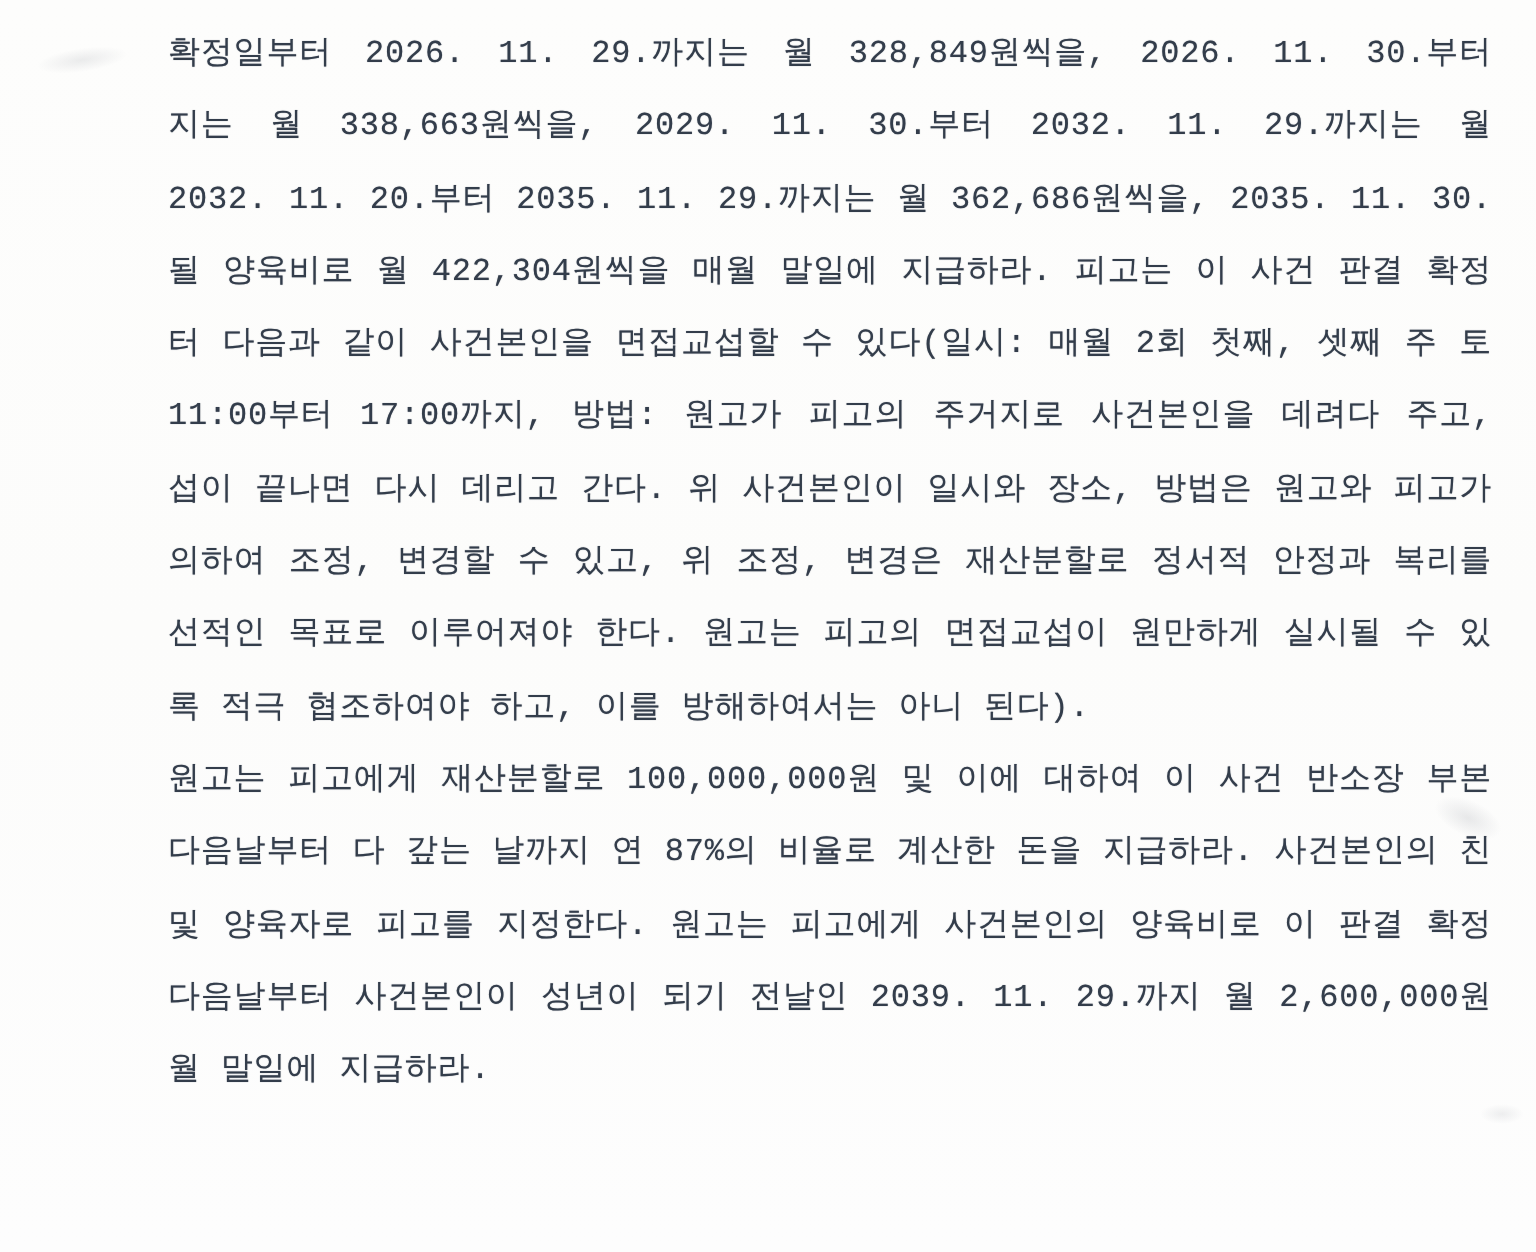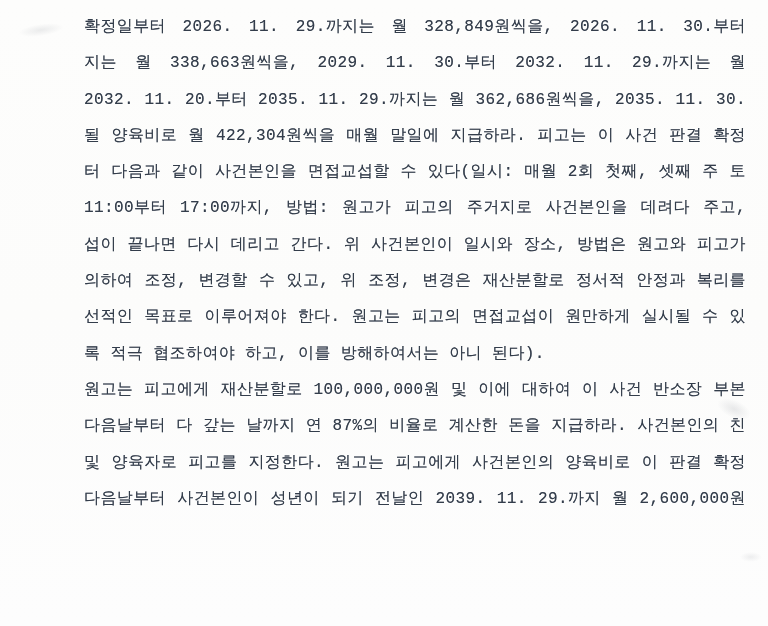--- a/index.html
+++ b/index.html
@@ -72,14 +72,15 @@
       <div class="line">터 다음과 같이 사건본인을 면접교섭할 수 있다(일시: 매월 2회 첫째, 셋째 주 토요일</div>
       <div class="line">11:00부터 17:00까지, 방법: 원고가 피고의 주거지로 사건본인을 데려다 주고, 면접교</div>
       <div class="line">섭이 끝나면 다시 데리고 간다. 위 사건본인이 일시와 장소, 방법은 원고와 피고가 협</div>
       <div class="line">의하여 조정, 변경할 수 있고, 위 조정, 변경은 재산분할로 정서적 안정과 복리를 최우</div>
       <div class="line">선적인 목표로 이루어져야 한다. 원고는 피고의 면접교섭이 원만하게 실시될 수 있도</div>
       <div class="line para-end">록 적극 협조하여야 하고, 이를 방해하여서는 아니 된다).</div>
       <div class="line">원고는 피고에게 재산분할로 100,000,000원 및 이에 대하여 이 사건 반소장 부본 송달</div>
       <div class="line">다음날부터 다 갚는 날까지 연 87%의 비율로 계산한 돈을 지급하라. 사건본인의 친권자</div>
       <div class="line">및 양육자로 피고를 지정한다. 원고는 피고에게 사건본인의 양육비로 이 판결 확정일</div>
       <div class="line">다음날부터 사건본인이 성년이 되기 전날인 2039. 11. 29.까지 월 2,600,000원씩을 매</div>
+      <div class="line para-end">월 말일에 지급하라.</div>
     </div>
 </div>
 
 </body></html>

